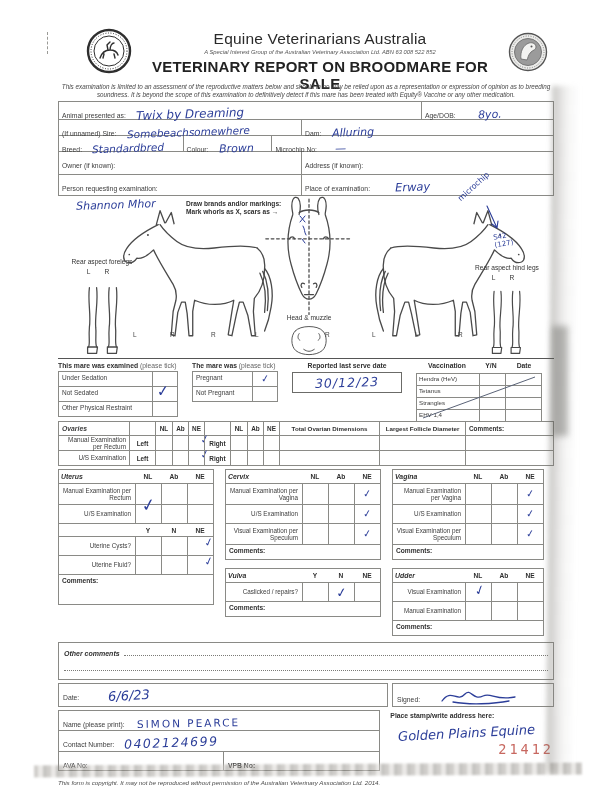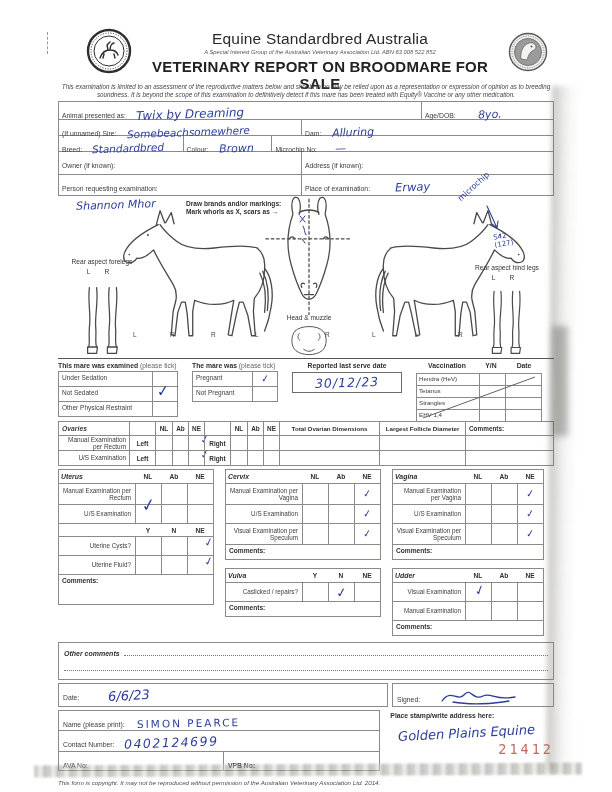--- a/index.html
+++ b/index.html
@@ -164,21 +164,21 @@
   <div class="hdr">
     <div class="logoL">
       <svg width="46" height="46" viewBox="0 0 46 46">
         <circle cx="23" cy="23" r="21" fill="none" stroke="#2e2e2e" stroke-width="2.4"></circle>
         <circle cx="23" cy="23" r="15" fill="none" stroke="#2e2e2e" stroke-width="1"></circle>
         <circle cx="23" cy="23" r="18" fill="none" stroke="#2e2e2e" stroke-width="1" stroke-dasharray="1,1.6"></circle>
         <path d="M14,30 C16,24 20,22 24,22 C28,22 31,24 32,27 M17,30 L18,26 M29,30 L28,26 M24,22 C24,18 26,15 28,15 M22,22 L21,17 L24,14" fill="none" stroke="#2e2e2e" stroke-width="1.4" stroke-linecap="round"></path>
       </svg>
     </div>
     <div class="ctr">
-      <div class="orgname">Equine Standardbred Australia</div>
+      <div class="orgname">Equine Veterinarians Australia</div>
       <div class="orgsub">A Special Interest Group of the Australian Veterinary Association Ltd. ABN 63 008 522 852</div>
       <div class="rpttitle">VETERINARY REPORT ON BROODMARE FOR SALE</div>
     </div>
     <div class="logoR">
       <svg width="40" height="40" viewBox="0 0 40 40">
         <circle cx="20" cy="20" r="18.5" fill="#ececea" stroke="#555" stroke-width="1.4"></circle>
         <circle cx="20" cy="20" r="13.5" fill="#9b9b9b" stroke="#777" stroke-width="1"></circle>
         <circle cx="20" cy="20" r="16" fill="none" stroke="#666" stroke-width=".8" stroke-dasharray="1,1.5"></circle>
         <path d="M13,27 C12,20 15,13 21,11 C25,10 28,12 28,15 C28,18 25,18 23,20 C20,23 20,26 19,28 Z" fill="#f3f3f1" stroke="#666" stroke-width=".8"></path>
         <circle cx="23.5" cy="14.5" r="1" fill="#555"></circle>

